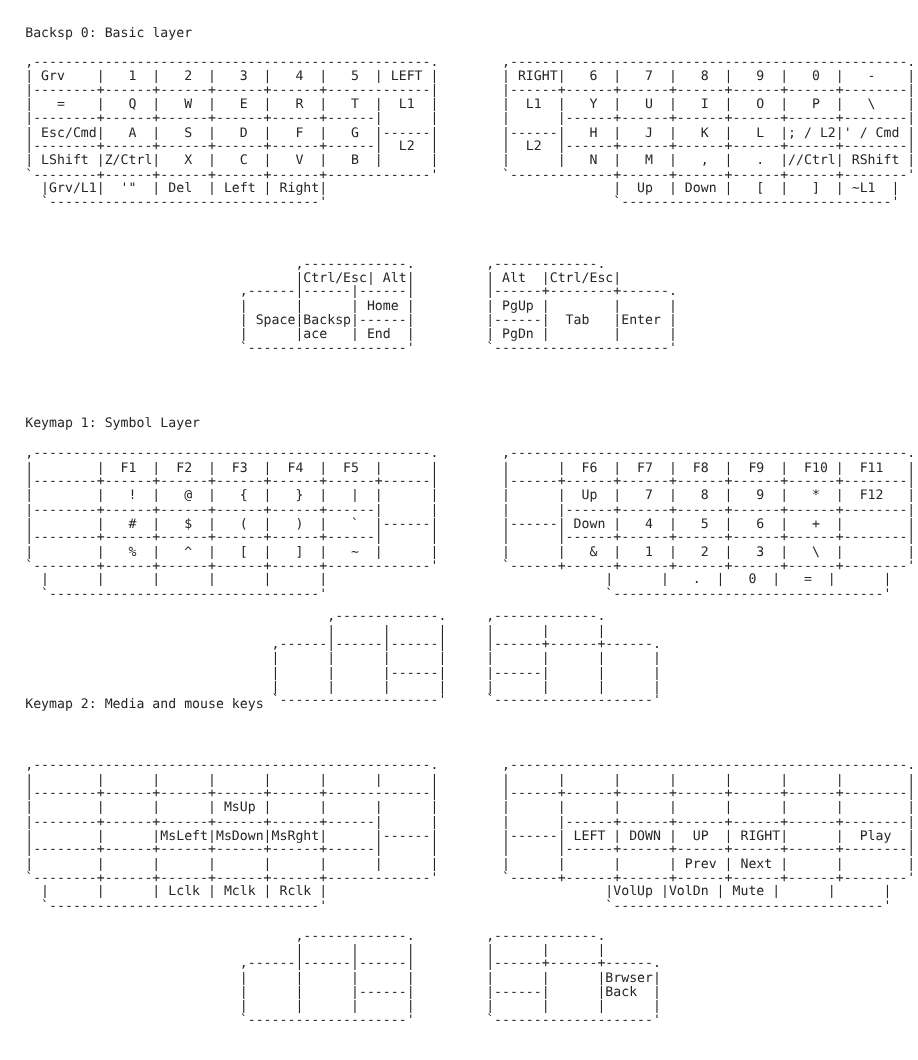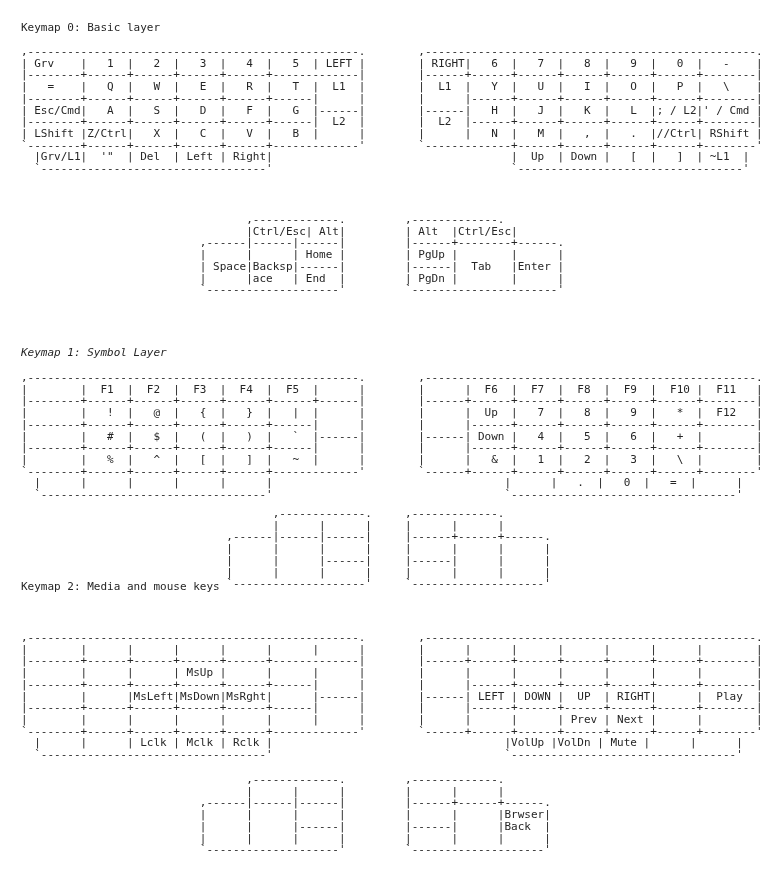--- a/index.html
+++ b/index.html
@@ -17,33 +17,33 @@
     font-family: "DejaVu Sans Mono", "Liberation Mono", monospace;
     font-size: 11px;
     line-height: 11.7px;
     color: #262626;
     white-space: pre;
     letter-spacing: 0;
   }
   .pos-t0  { top: 22px;  }
   .pos-m0  { top: 46px;  }
   .pos-th0 { top: 214px; line-height: 14.35px; }
-  .pos-t1  { top: 347px; font-style: italic; }
+  .pos-t1  { top: 347px; }
   .pos-m1  { top: 372px; }
   .pos-th1 { top: 508px; line-height: 12.8px; }
   .pos-t2  { top: 581px; }
   .pos-m2  { top: 632px; }
   .pos-th2 { top: 774px; line-height: 12.5px; }
 </style>
 </head>
 <body>
 
 <div class="page">
 
-  <pre class="txt pos-t0">Keymap 0: Basic layer</pre>
+  <pre class="txt pos-t0">Backsp 0: Basic layer</pre>
   <pre class="txt pos-m0">,--------------------------------------------------.        ,--------------------------------------------------.
 | Grv    |   1  |   2  |   3  |   4  |   5  | LEFT |        | RIGHT|   6  |   7  |   8  |   9  |   0  |   -    |
 |--------+------+------+------+------+-------------|        |------+------+------+------+------+------+--------|
 |   =    |   Q  |   W  |   E  |   R  |   T  |  L1  |        |  L1  |   Y  |   U  |   I  |   O  |   P  |   \    |
 |--------+------+------+------+------+------|      |        |      |------+------+------+------+------+--------|
 | Esc/Cmd|   A  |   S  |   D  |   F  |   G  |------|        |------|   H  |   J  |   K  |   L  |; / L2|' / Cmd |
 |--------+------+------+------+------+------|  L2  |        |  L2  |------+------+------+------+------+--------|
 | LShift |Z/Ctrl|   X  |   C  |   V  |   B  |      |        |      |   N  |   M  |   ,  |   .  |//Ctrl| RShift |
 `--------+------+------+------+------+-------------'        `-------------+------+------+------+------+--------'
   |Grv/L1|  '"  | Del  | Left | Right|                                    |  Up  | Down |   [  |   ]  | ~L1  |

